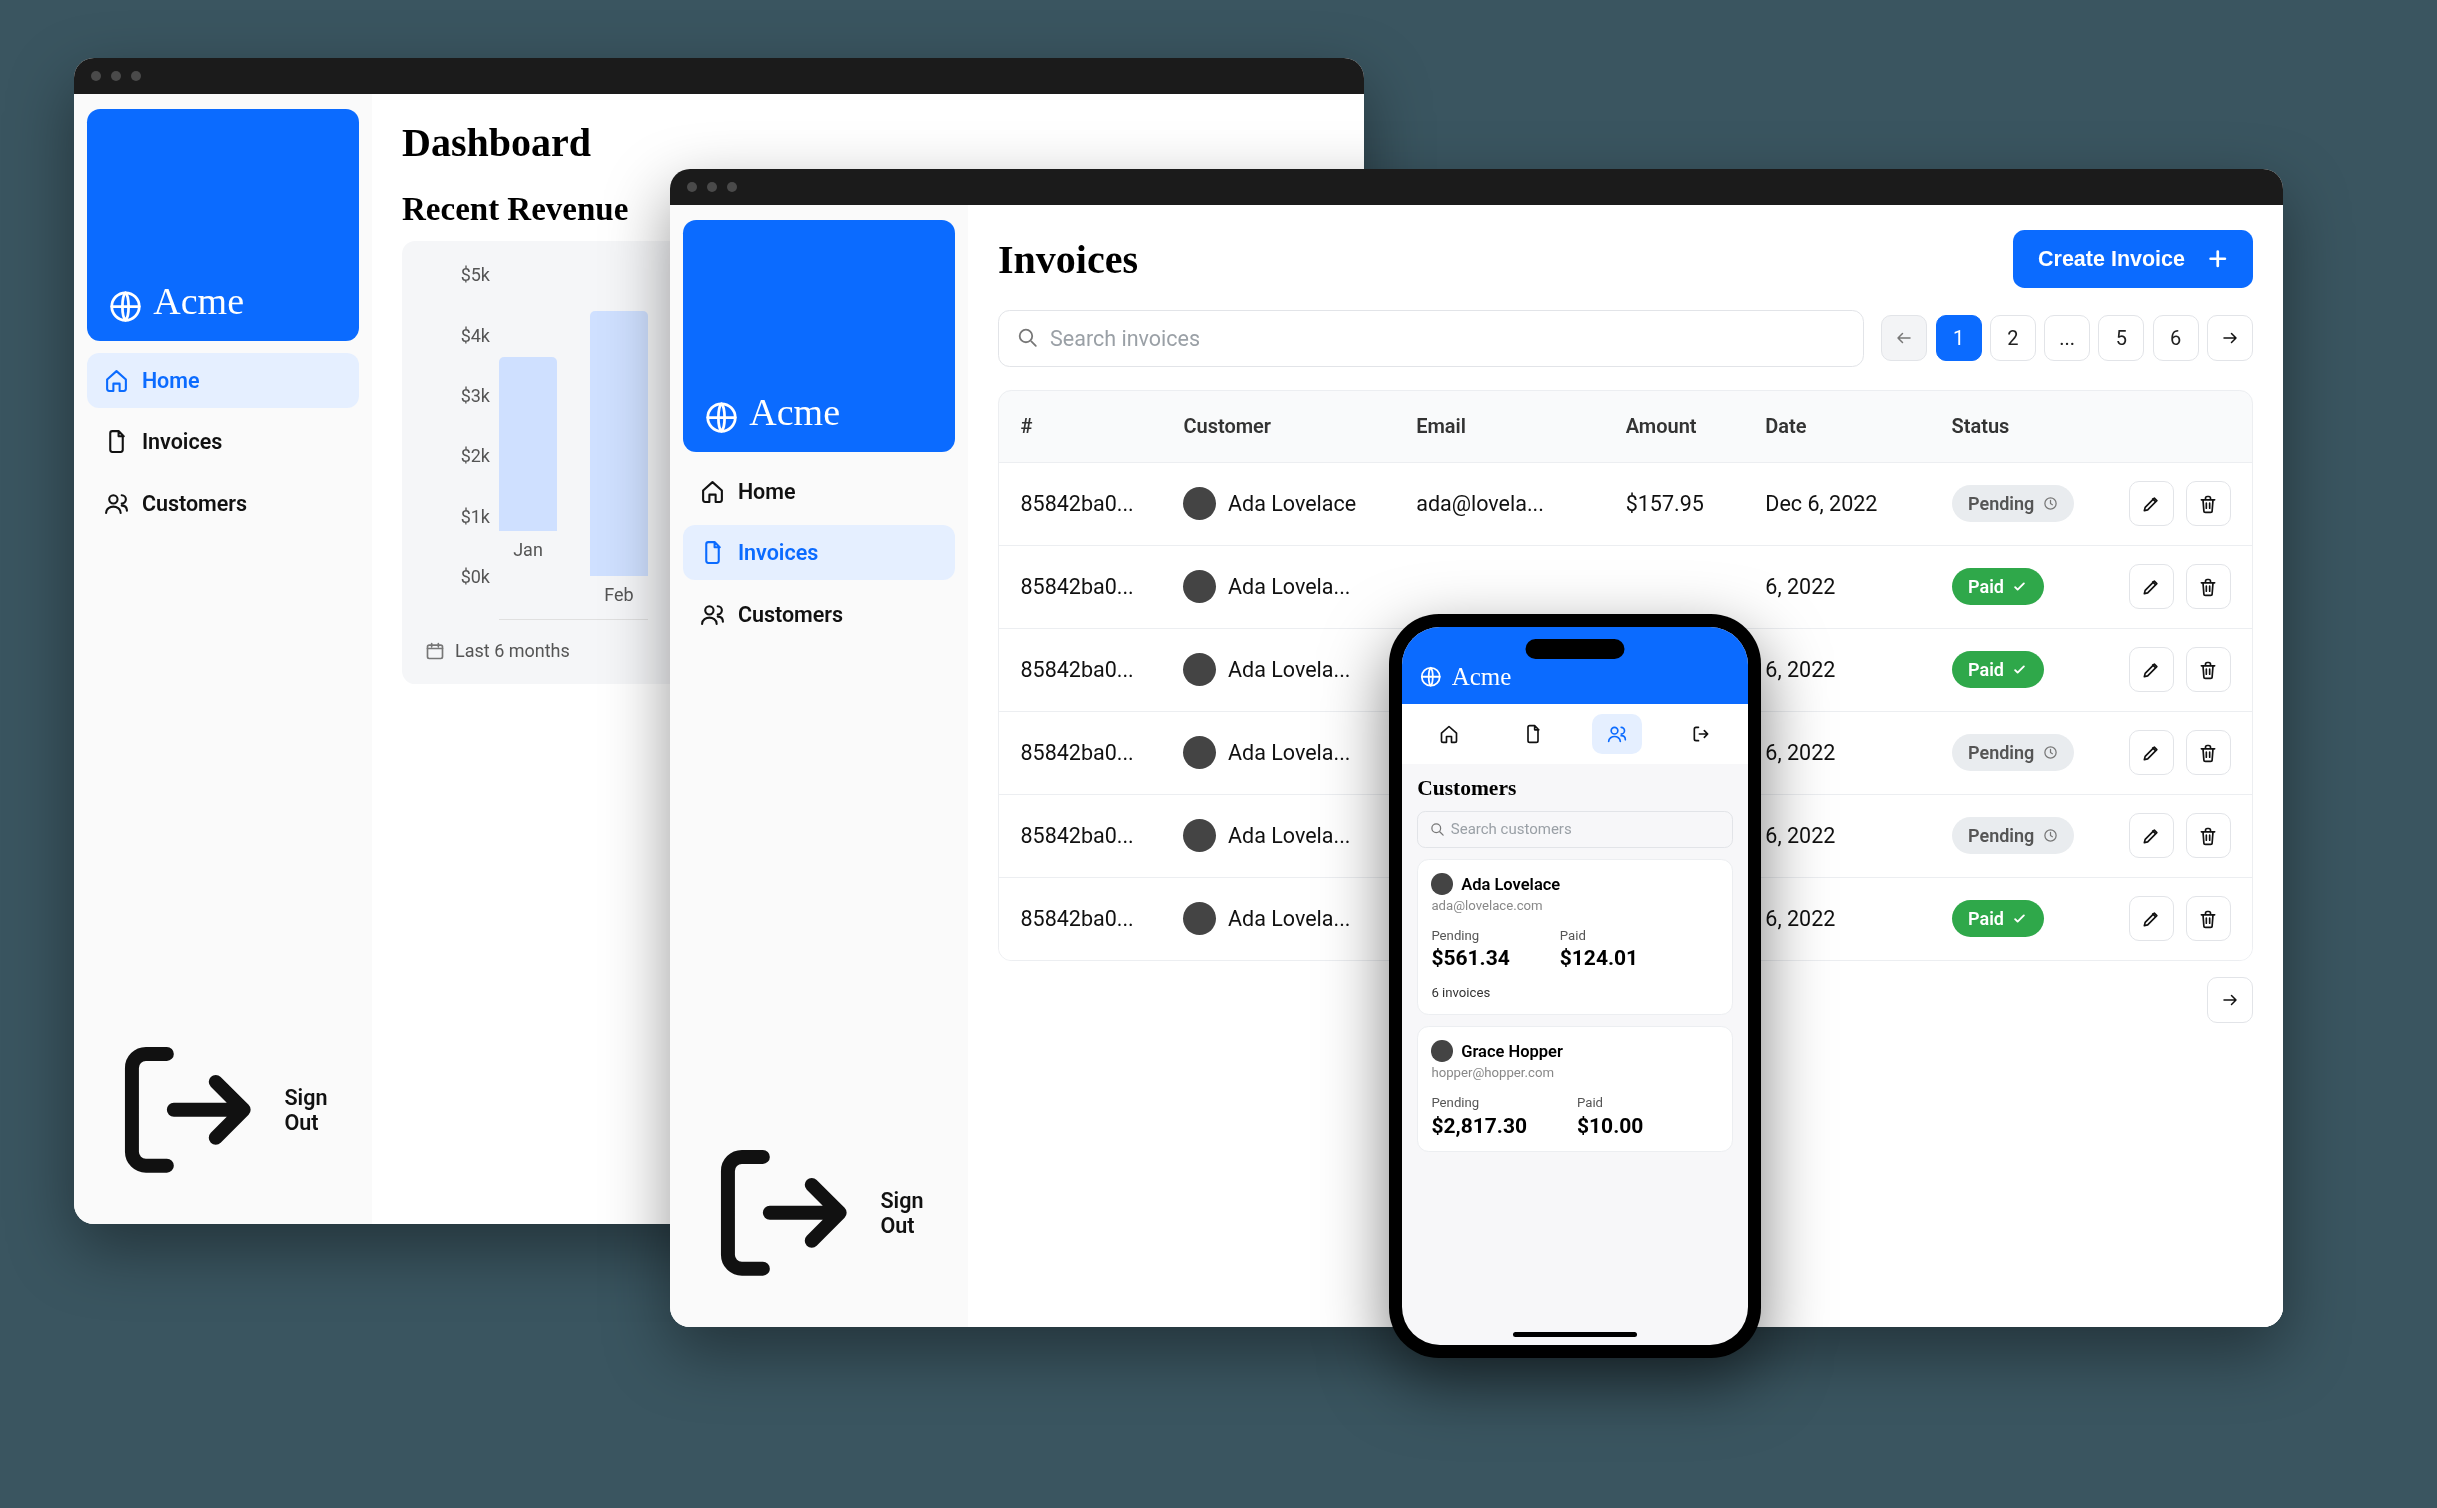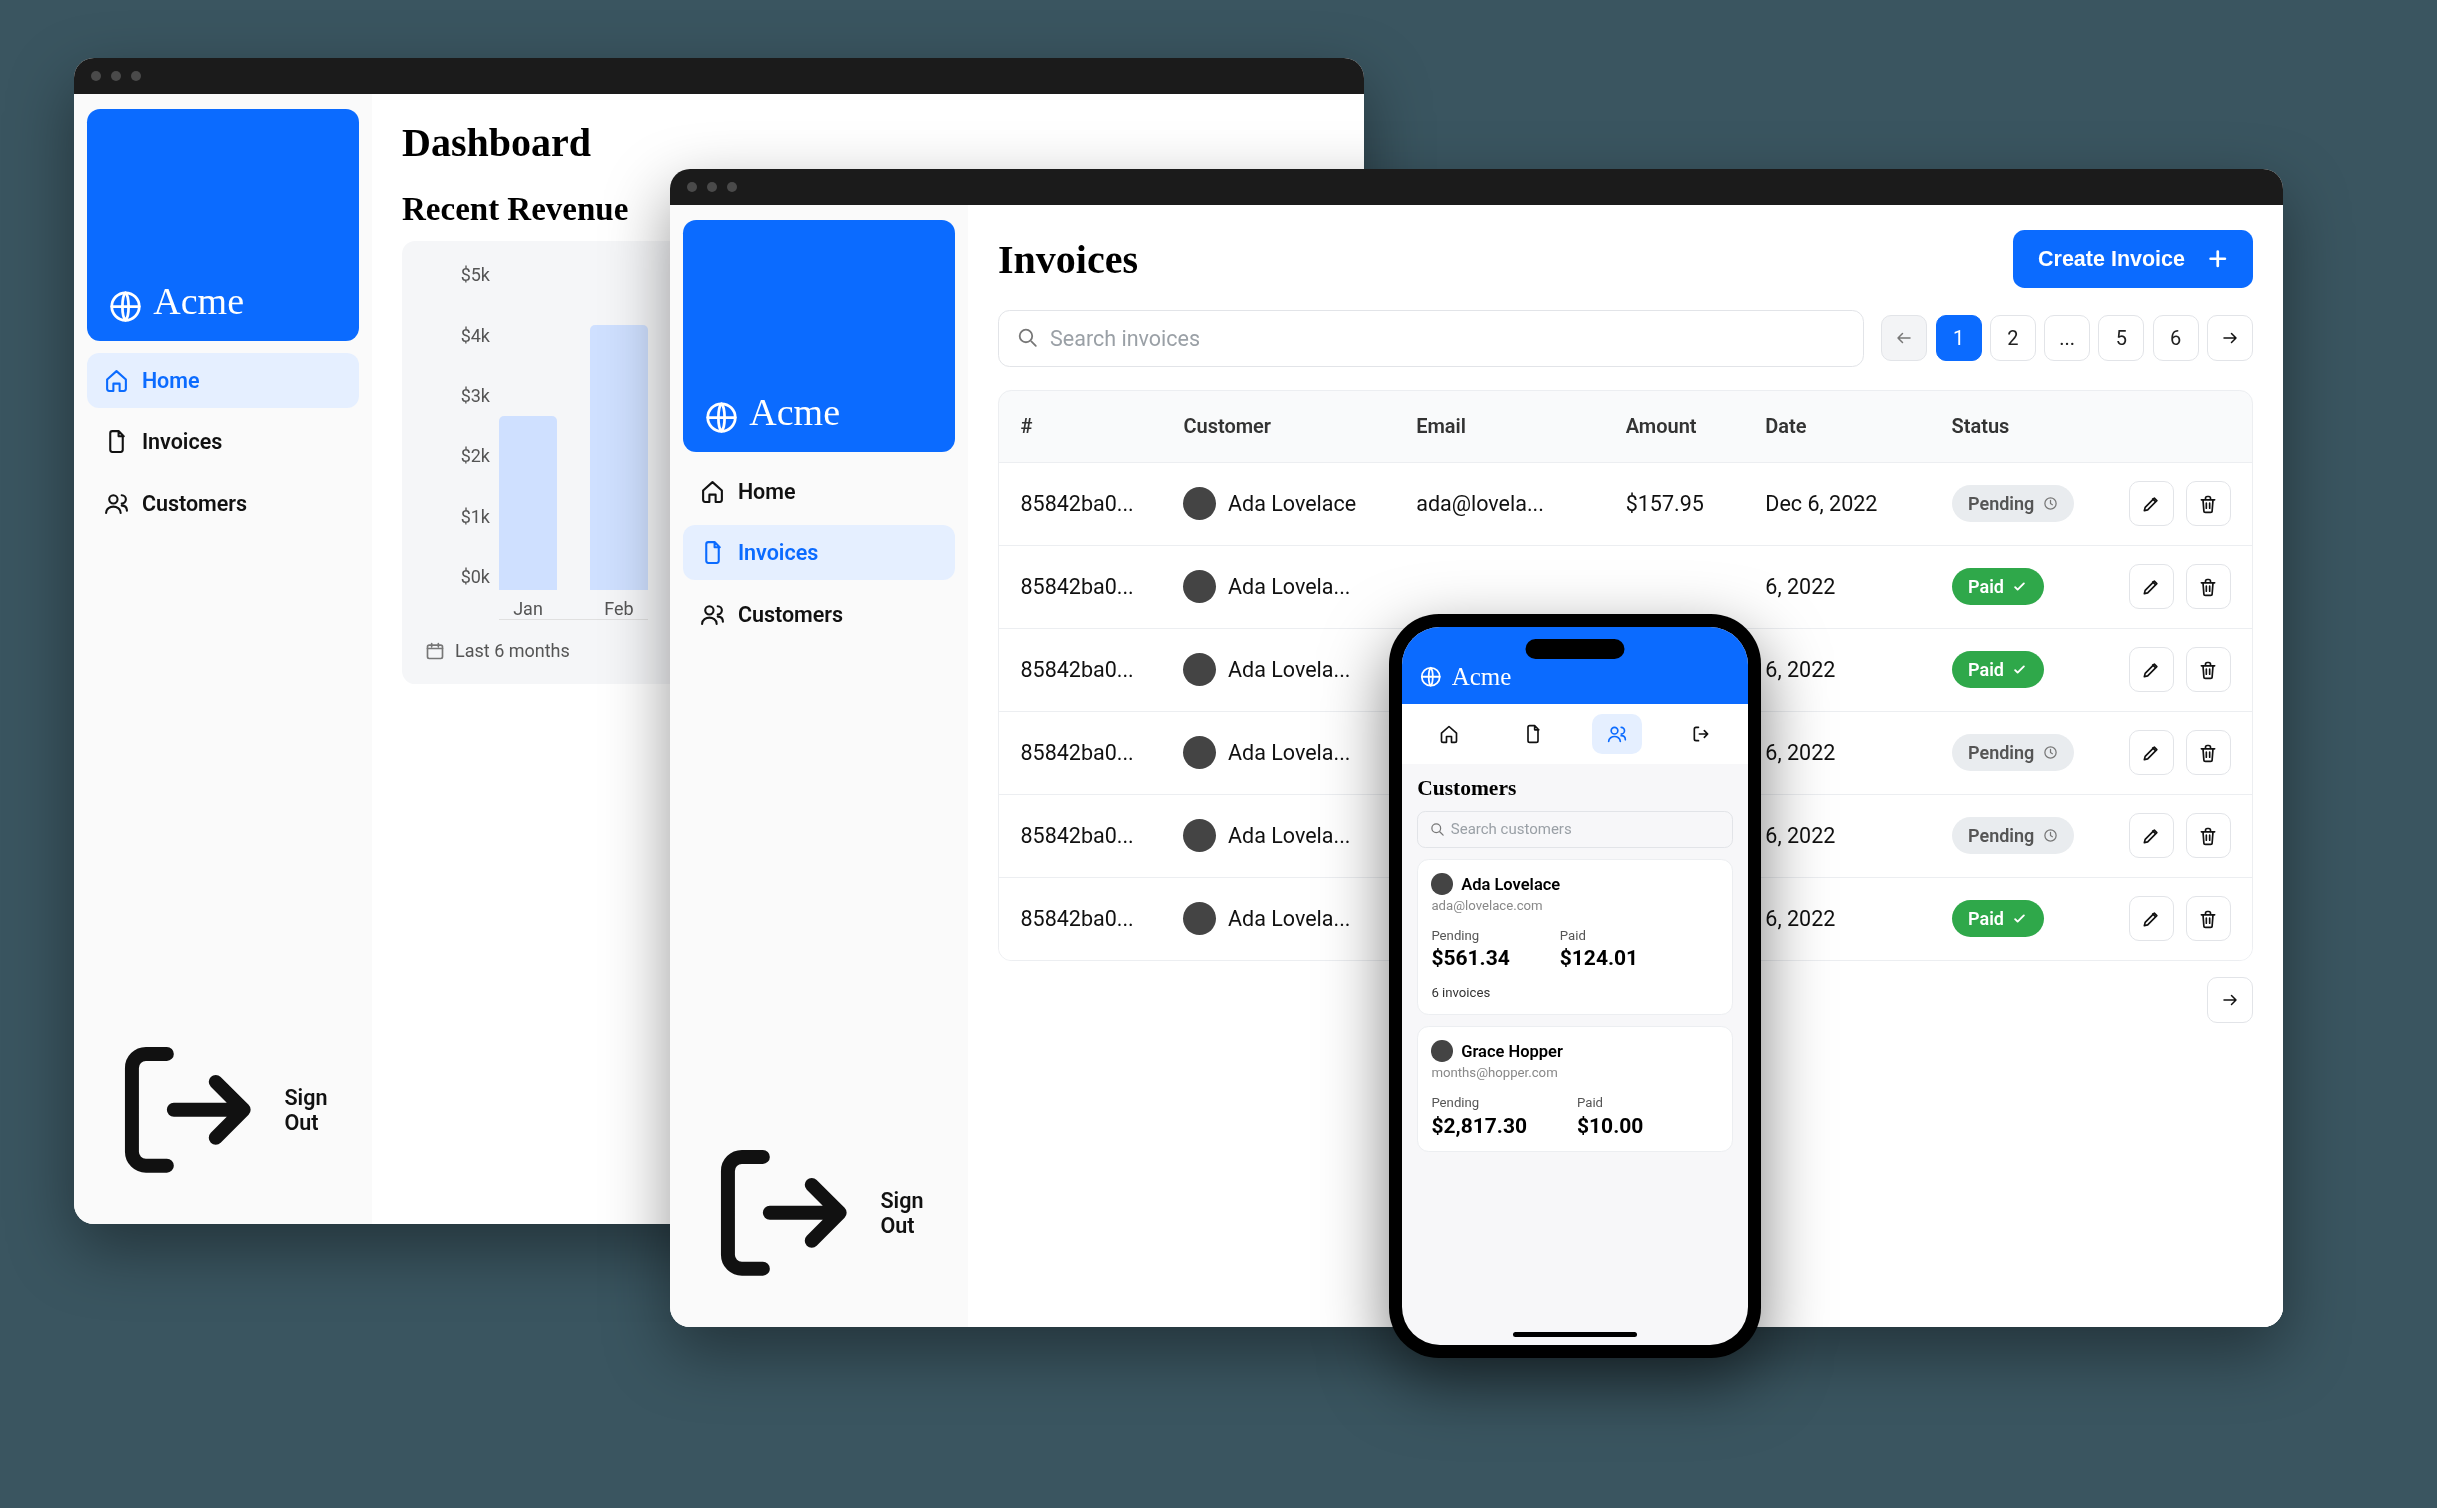--- a/index.html
+++ b/index.html
@@ -73,21 +73,21 @@
   
   .card {
     background:#f5f6f8; border-radius:13.2px; padding:20px 23px;
   }
   .card-label { display:flex; align-items:center; gap:10px; font-size:20px; font-weight:600; color:#222;}
   .card-value { font-size:36px; margin-top:26.5px; }
   .section-title { font-size:33px; margin:25px 0 13.2px; }
   .revenue-card { background:#f5f6f8; border-radius:13.2px; padding:23px; }
   .chart { display:flex; align-items:flex-end; gap:20px; height:356px; position:relative; padding-left:74px;}
   .ylabels { position:absolute; left:0; top:0; bottom:33px; display:flex; flex-direction:column; justify-content:space-between; width:65px; text-align:right; color:#555; font-size:18px;}
-  .bars { display:flex; gap:33px; align-items:flex-end; height:323px; border-bottom:0.8px solid #e0e0e0;}
+  .bars { display:flex; gap:33px; align-items:center; height:323px; border-bottom:0.8px solid #e0e0e0;}
   .barcol { display:flex; flex-direction:column; align-items:center; gap:8.3px;}
   .bar { width:58px; background:#cfe0ff; border-radius:5px 5px 0 0;}
   .xlab { font-size:18px; color:#555;}
   .card-foot { display:flex; align-items:center; gap:10px; color:#555; font-size:18px; margin-top:20px;}
 
   
   .inv-header { display:flex; justify-content:space-between; align-items:center; }
   .btn-primary {
     background:#0b6bff; color:#fff; border:none; border-radius:11.6px;
     padding:16.5px 25px; font-size:21.5px; font-weight:600;
@@ -563,21 +563,21 @@
                 <div class="cust-stat-val">$124.01</div>
               </div>
       </div>
       <div class="cust-foot">6 invoices</div>
           </div>
           <div class="cust-card">
       <div class="cust-head">
               <span class="avatar" style="width:21.5px;height:21.5px"></span>
               <span>Grace Hopper</span>
             </div>
-      <div class="cust-mail">months@hopper.com</div>
+      <div class="cust-mail">hopper@hopper.com</div>
       <div class="cust-stats">
         <div>
                 <div class="cust-stat-label">Pending</div>
                 <div class="cust-stat-val">$2,817.30</div>
               </div>
         <div>
                 <div class="cust-stat-label">Paid</div>
                 <div class="cust-stat-val">$10.00</div>
               </div>
       </div>

